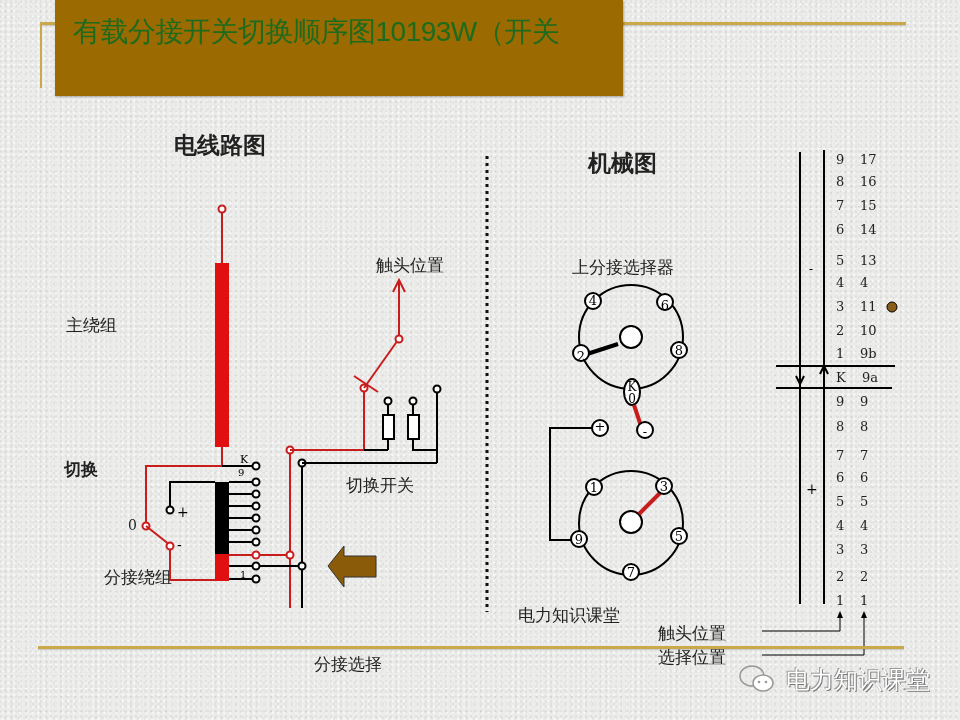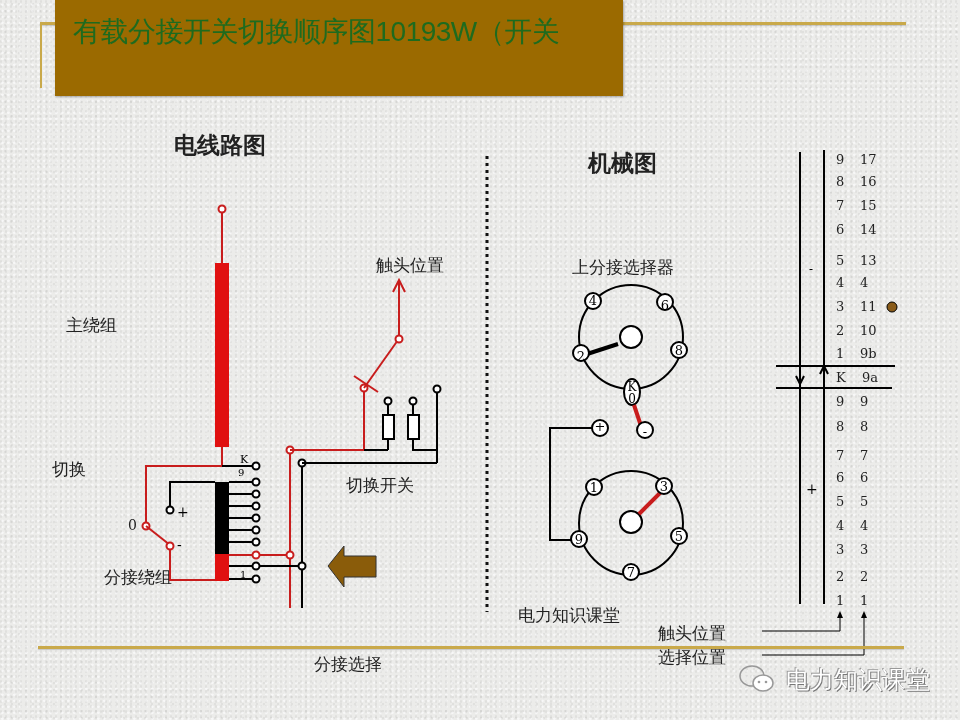--- a/index.html
+++ b/index.html
@@ -31,21 +31,21 @@
 <div class="title-box">
   <div class="title-text">
     <div>有载分接开关切换顺序图10193W（开关</div>
   </div>
 </div>
 
 <div class="hdr" style="left:174px;top:130px;">电线路图</div>
 <div class="hdr" style="left:588px;top:148px;">机械图</div>
 
 <div class="lbl" style="left:66px;top:314px;font-family:Liberation Mono, monospace;">主绕组</div>
-<div class="lbl" style="left:52px;top:458px;">切换</div>
+<div class="lbl" style="left:64px;top:458px;font-weight:bold;">切换</div>
 <div class="lbl" style="left:56px;top:566px;margin-left:48px;">分接绕组</div>
 <div class="lbl" style="left:128px;top:517px;font-size:14px;">0</div>
 <div class="lbl" style="left:376px;top:254px;">触头位置</div>
 <div class="lbl" style="left:346px;top:474px;">切换开关</div>
 <div class="lbl" style="left:314px;top:610px;margin-top:43px;">分接选择</div>
 
 <div class="lbl" style="left:572px;top:256px;">上分接选择器</div>
 <div class="lbl" style="left:518px;top:604px;">电力知识课堂</div>
 <div class="lbl" style="left:658px;top:622px;">触头位置</div>
 <div class="lbl" style="left:658px;top:646px;">选择位置</div>

